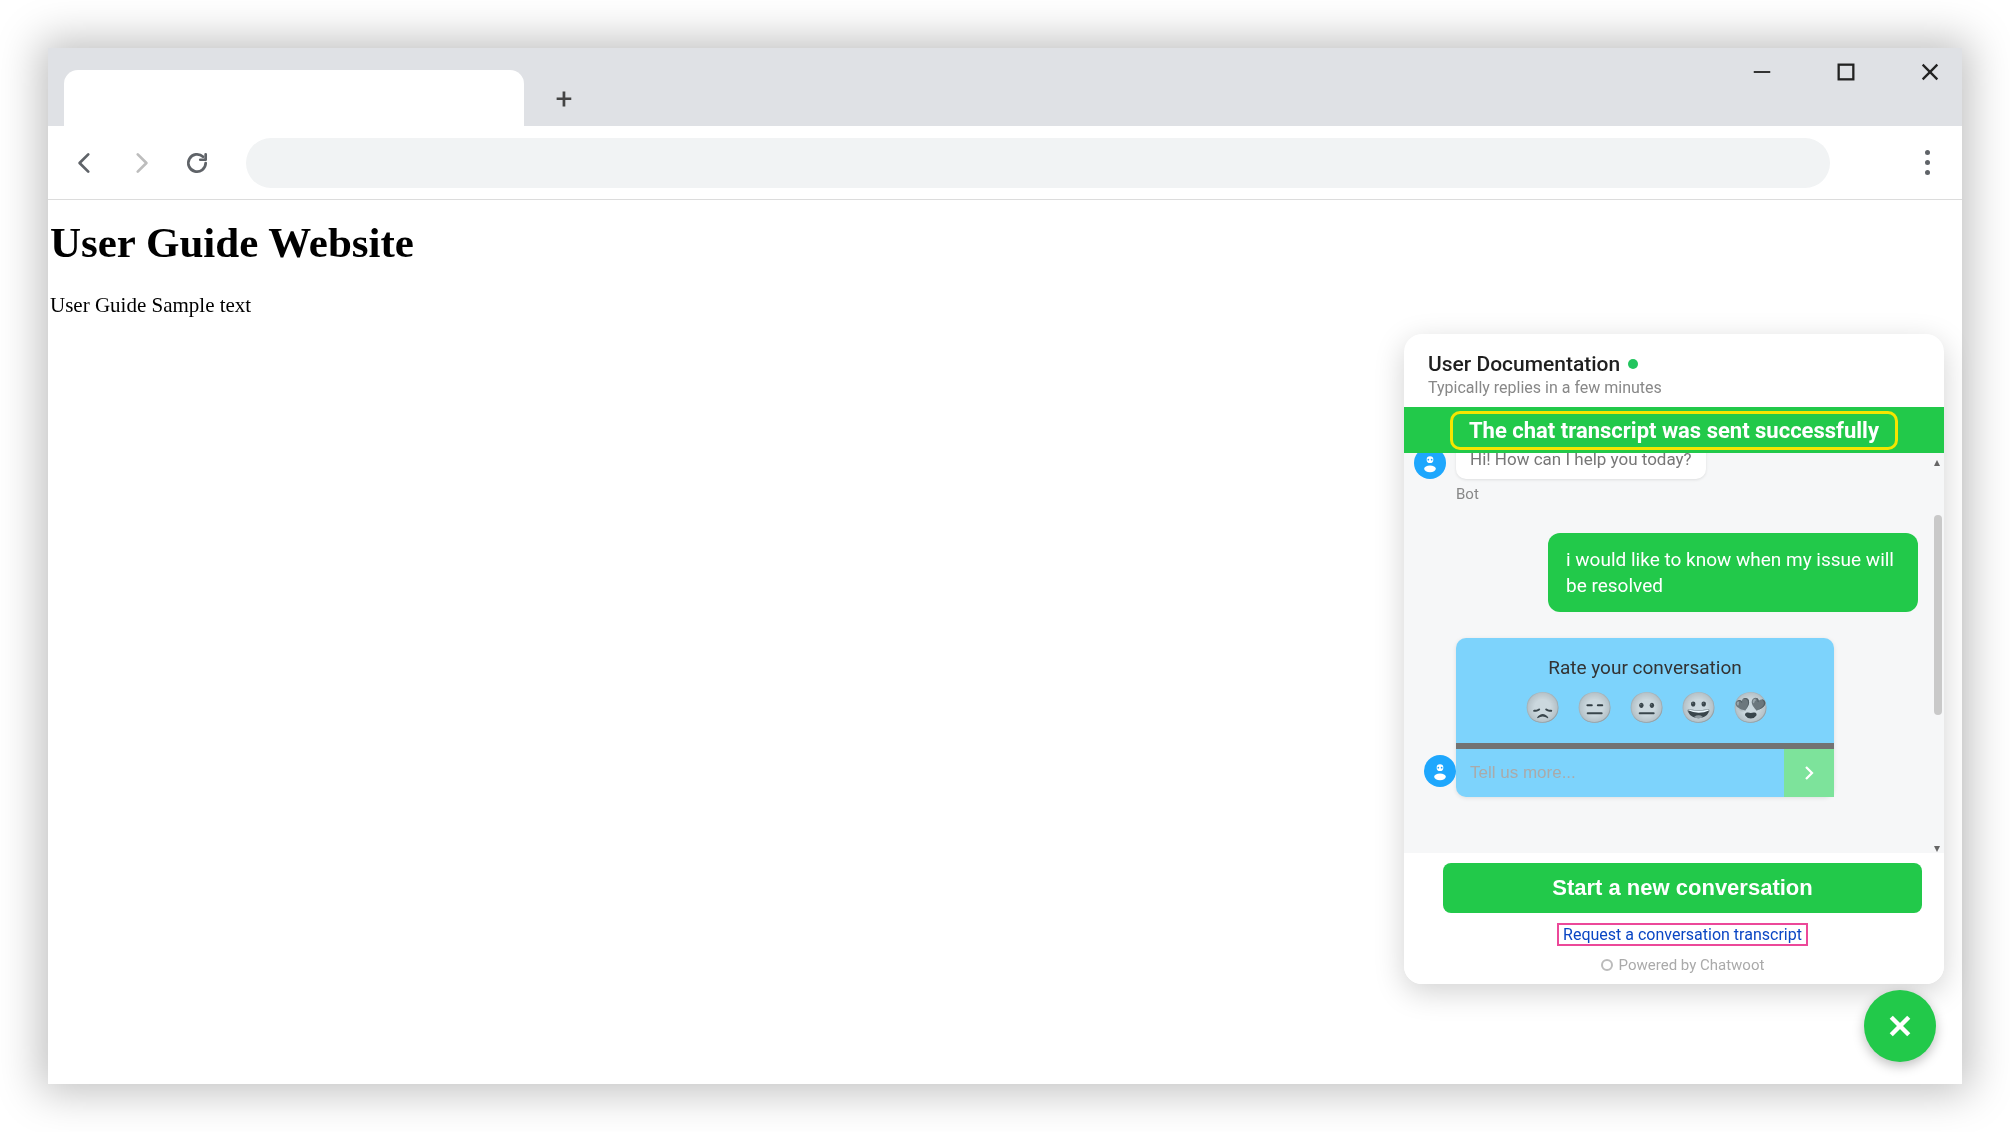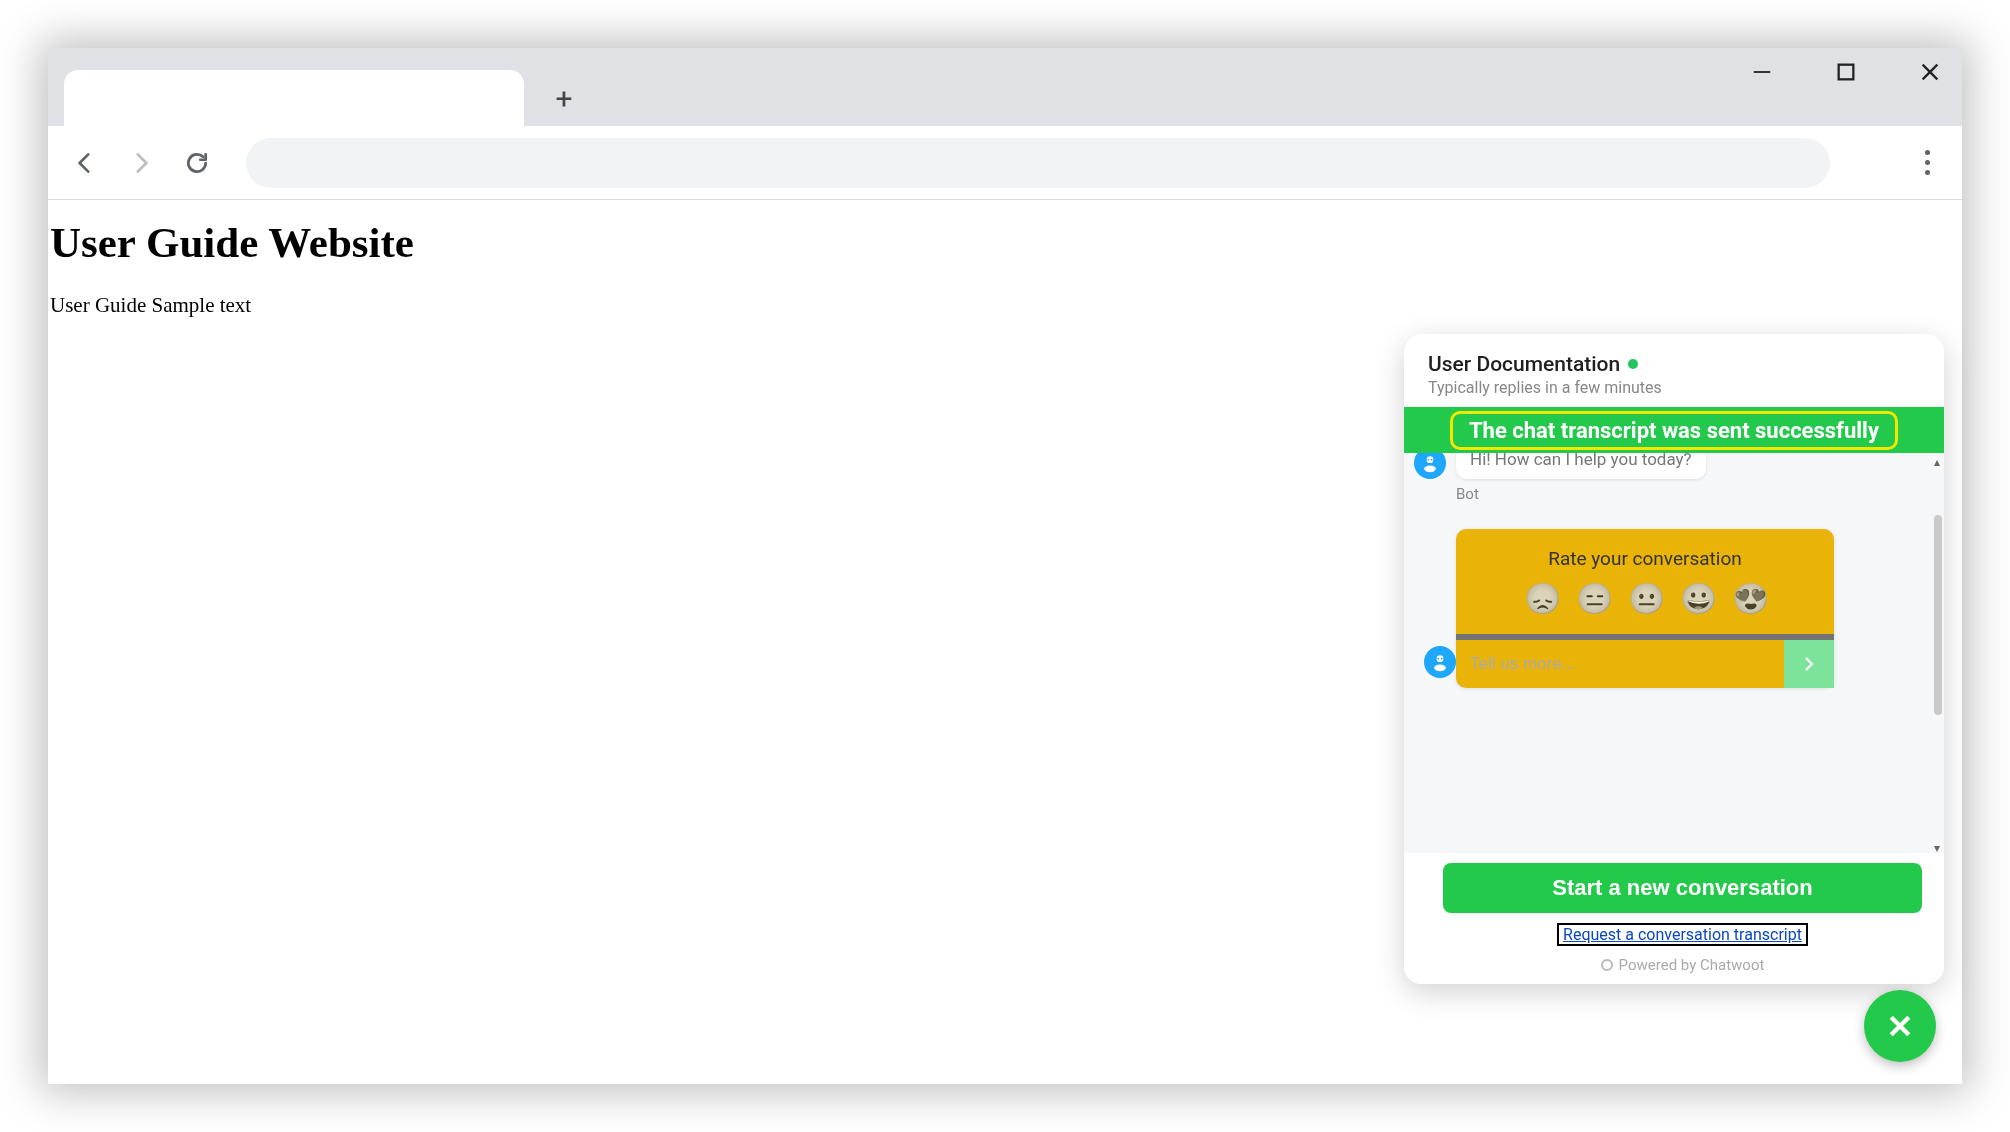--- a/index.html
+++ b/index.html
@@ -146,21 +146,21 @@
     padding:10px 14px; color:#777; font-size:17px; max-width:260px;
     white-space:nowrap; overflow:hidden;
   }
   .bot-label { font-size:15px; color:#888; margin:6px 0 0 42px;}
   .user-bubble {
     background:#22c94a; color:#fff; border-radius:12px;
     padding:14px 18px; font-size:19px; line-height:1.35;
     margin: 30px 16px 0 auto; max-width: 370px;
   }
   .rating-card {
-    background:#eab308; border-radius:10px; box-shadow:0 1px 4px rgba(0,0,0,0.1);
+    background:#7dd3fc; border-radius:10px; box-shadow:0 1px 4px rgba(0,0,0,0.1);
     margin: 26px 100px 0 42px;
     display:flex; flex-direction:column;
   }
   .rating-title { text-align:center; font-size:19px; color:#333; padding:18px 0 6px 0;}
   .rating-emojis { display:flex; justify-content:center; gap:18px; padding:8px 0 16px 0;}
   .emoji { width:34px; height:34px; cursor:pointer; filter: grayscale(100%); opacity:0.85; font-size:30px; line-height:1;}
   .rating-input-row { display:flex; border-top:6px solid #737373;}
   .rating-input {
     flex:1; border:none; outline:none; padding:14px 14px; font-size:17px; color:#555; background:transparent;
   }
@@ -174,22 +174,22 @@
     background:#fff;
     display:flex; flex-direction:column; align-items:center;
     padding: 10px 22px 10px 39px;
     gap:10px;
   }
   .new-convo-btn {
     width:100%; background:#22c94a; color:#fff; border:none; border-radius:8px;
     font-size:22px; font-weight:600; padding:12px 0; cursor:pointer;
   }
   .transcript-link {
-    font-size:16px; color:#0a46c4; text-decoration:underline;
-    border:2px solid #000000; padding:0 4px; background:#fff; cursor:pointer;
+    font-size:16px; color:#0a46c4; 
+    border:2px solid #ec4899; padding:0 4px; background:#fff; cursor:pointer;
   }
   .powered { font-size:15px; color:#aaa; display:flex; align-items:center; gap:6px;}
   .powered-dot { width:12px;height:12px;border:2px solid #bbb;border-radius:50%;}
   .fab {
     position:absolute; right:26px; bottom:22px;
     width:72px; height:72px; border-radius:50%; background:#22c94a;
     display:flex; align-items:center; justify-content:center; cursor:pointer;
     box-shadow:0 4px 12px rgba(0,0,0,0.25);
   }
   .fab svg { width:30px; height:30px; stroke:#fff; stroke-width:3.5; fill:none;}
@@ -277,20 +277,21 @@
               <circle cx="12" cy="8" r="4" fill="#fff"></circle>
               <ellipse cx="12" cy="19" rx="7" ry="4" fill="#fff"></ellipse>
               <circle cx="10" cy="8" r="1" fill="#1ea7fd"></circle>
               <circle cx="14" cy="8" r="1" fill="#1ea7fd"></circle>
             </svg>
         </div>
         <div class="bot-bubble">Hi! How can I help you today?</div>
       </div>
       <div class="bot-label">Bot</div>
 
+      <div class="user-bubble">i would like to know when my issue will be resolved</div>
 
       <div class="rating-wrap">
         <div class="bot-avatar small">
           <svg viewBox="0 0 24 24">
               <circle cx="12" cy="8" r="4" fill="#fff"></circle>
               <ellipse cx="12" cy="19" rx="7" ry="4" fill="#fff"></ellipse>
               <circle cx="10" cy="8" r="1" fill="#1ea7fd"></circle>
               <circle cx="14" cy="8" r="1" fill="#1ea7fd"></circle>
             </svg>
         </div>

